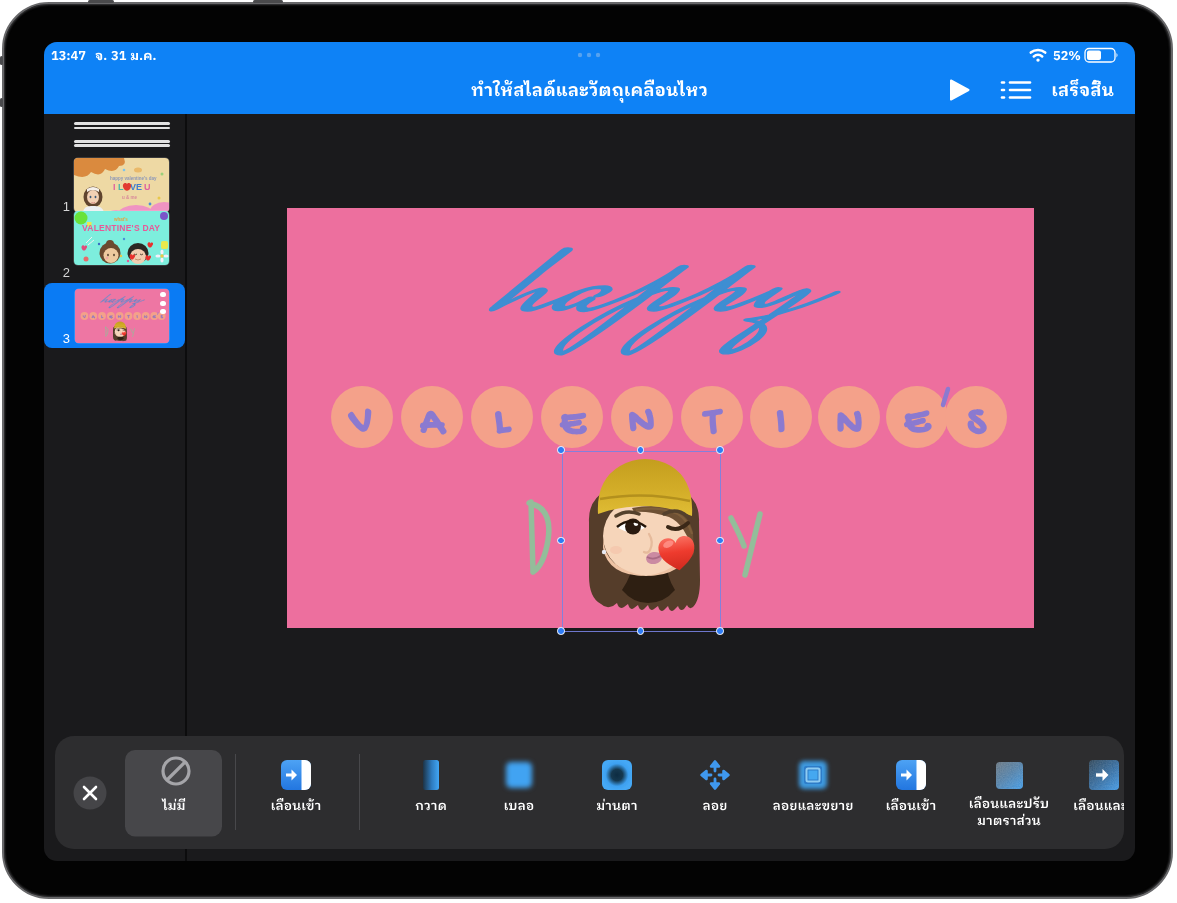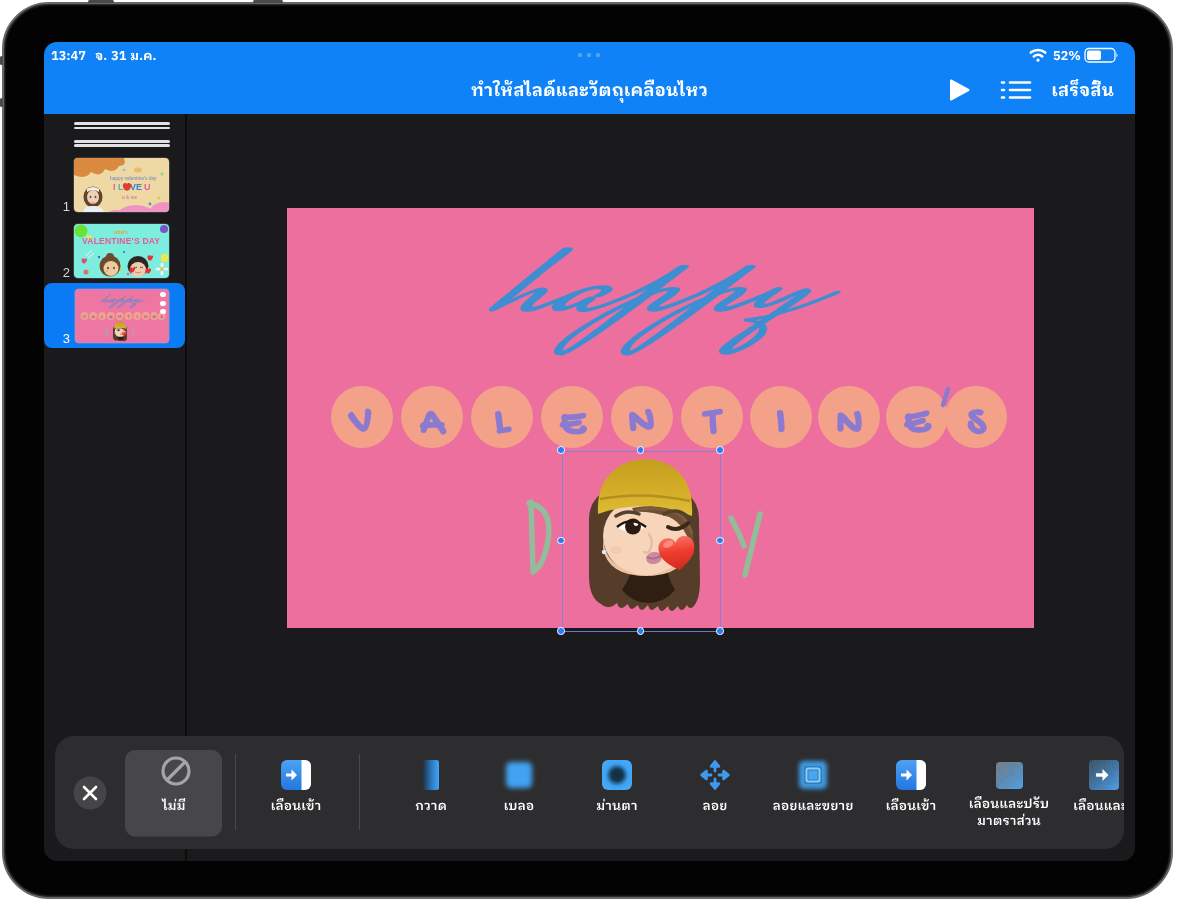--- a/index.html
+++ b/index.html
@@ -82,21 +82,21 @@
 <g>
           <ellipse cx="19" cy="39" rx="9.5" ry="10.5" fill="#5f442e"></ellipse>
 <ellipse cx="19" cy="39" rx="6" ry="7" fill="#f2d0b4"></ellipse>
 <path d="M13 34 Q19 30 25 34 L25 31 Q19 27 13 31 Z" fill="#f5f0ea"></path>
 <ellipse cx="16.5" cy="39" rx="0.9" ry="1.2" fill="#3a5a78"></ellipse>
           <ellipse cx="21.5" cy="39" rx="0.9" ry="1.2" fill="#3a5a78"></ellipse>
 <path d="M17.5 44.5 Q19 45.8 21 44.5" stroke="#c77" stroke-width="0.8" fill="none"></path>
 <path d="M9 54 Q10 47 19 48 Q28 47 30 54 Z" fill="#eceff2"></path>
         </g>
 </svg></div>
-<div class="thumb" style="top:182px"><svg width="95" height="54" viewBox="0 0 95 54">
+<div class="thumb" style="top:169px"><svg width="95" height="54" viewBox="0 0 95 54">
 <rect width="95" height="54" fill="#7deedd"></rect>
 <circle cx="7" cy="7" r="6.5" fill="#69e23a"></circle>
 <rect x="13" y="11" width="4.5" height="4.5" fill="#e9ea4e"></rect>
 <circle cx="90" cy="5" r="4" fill="#7a55c8"></circle>
 <rect x="87" y="30" width="7" height="8" rx="2" fill="#e9ea4e"></rect>
 <g font-family="Liberation Sans" font-weight="bold">
 <text x="40" y="10" font-size="4.5" fill="#e8a23e">what's</text>
 <text x="8" y="20" font-size="8.5" fill="#e85898" textLength="78">VALENTINE'S DAY</text>
         </g>
 <g>

